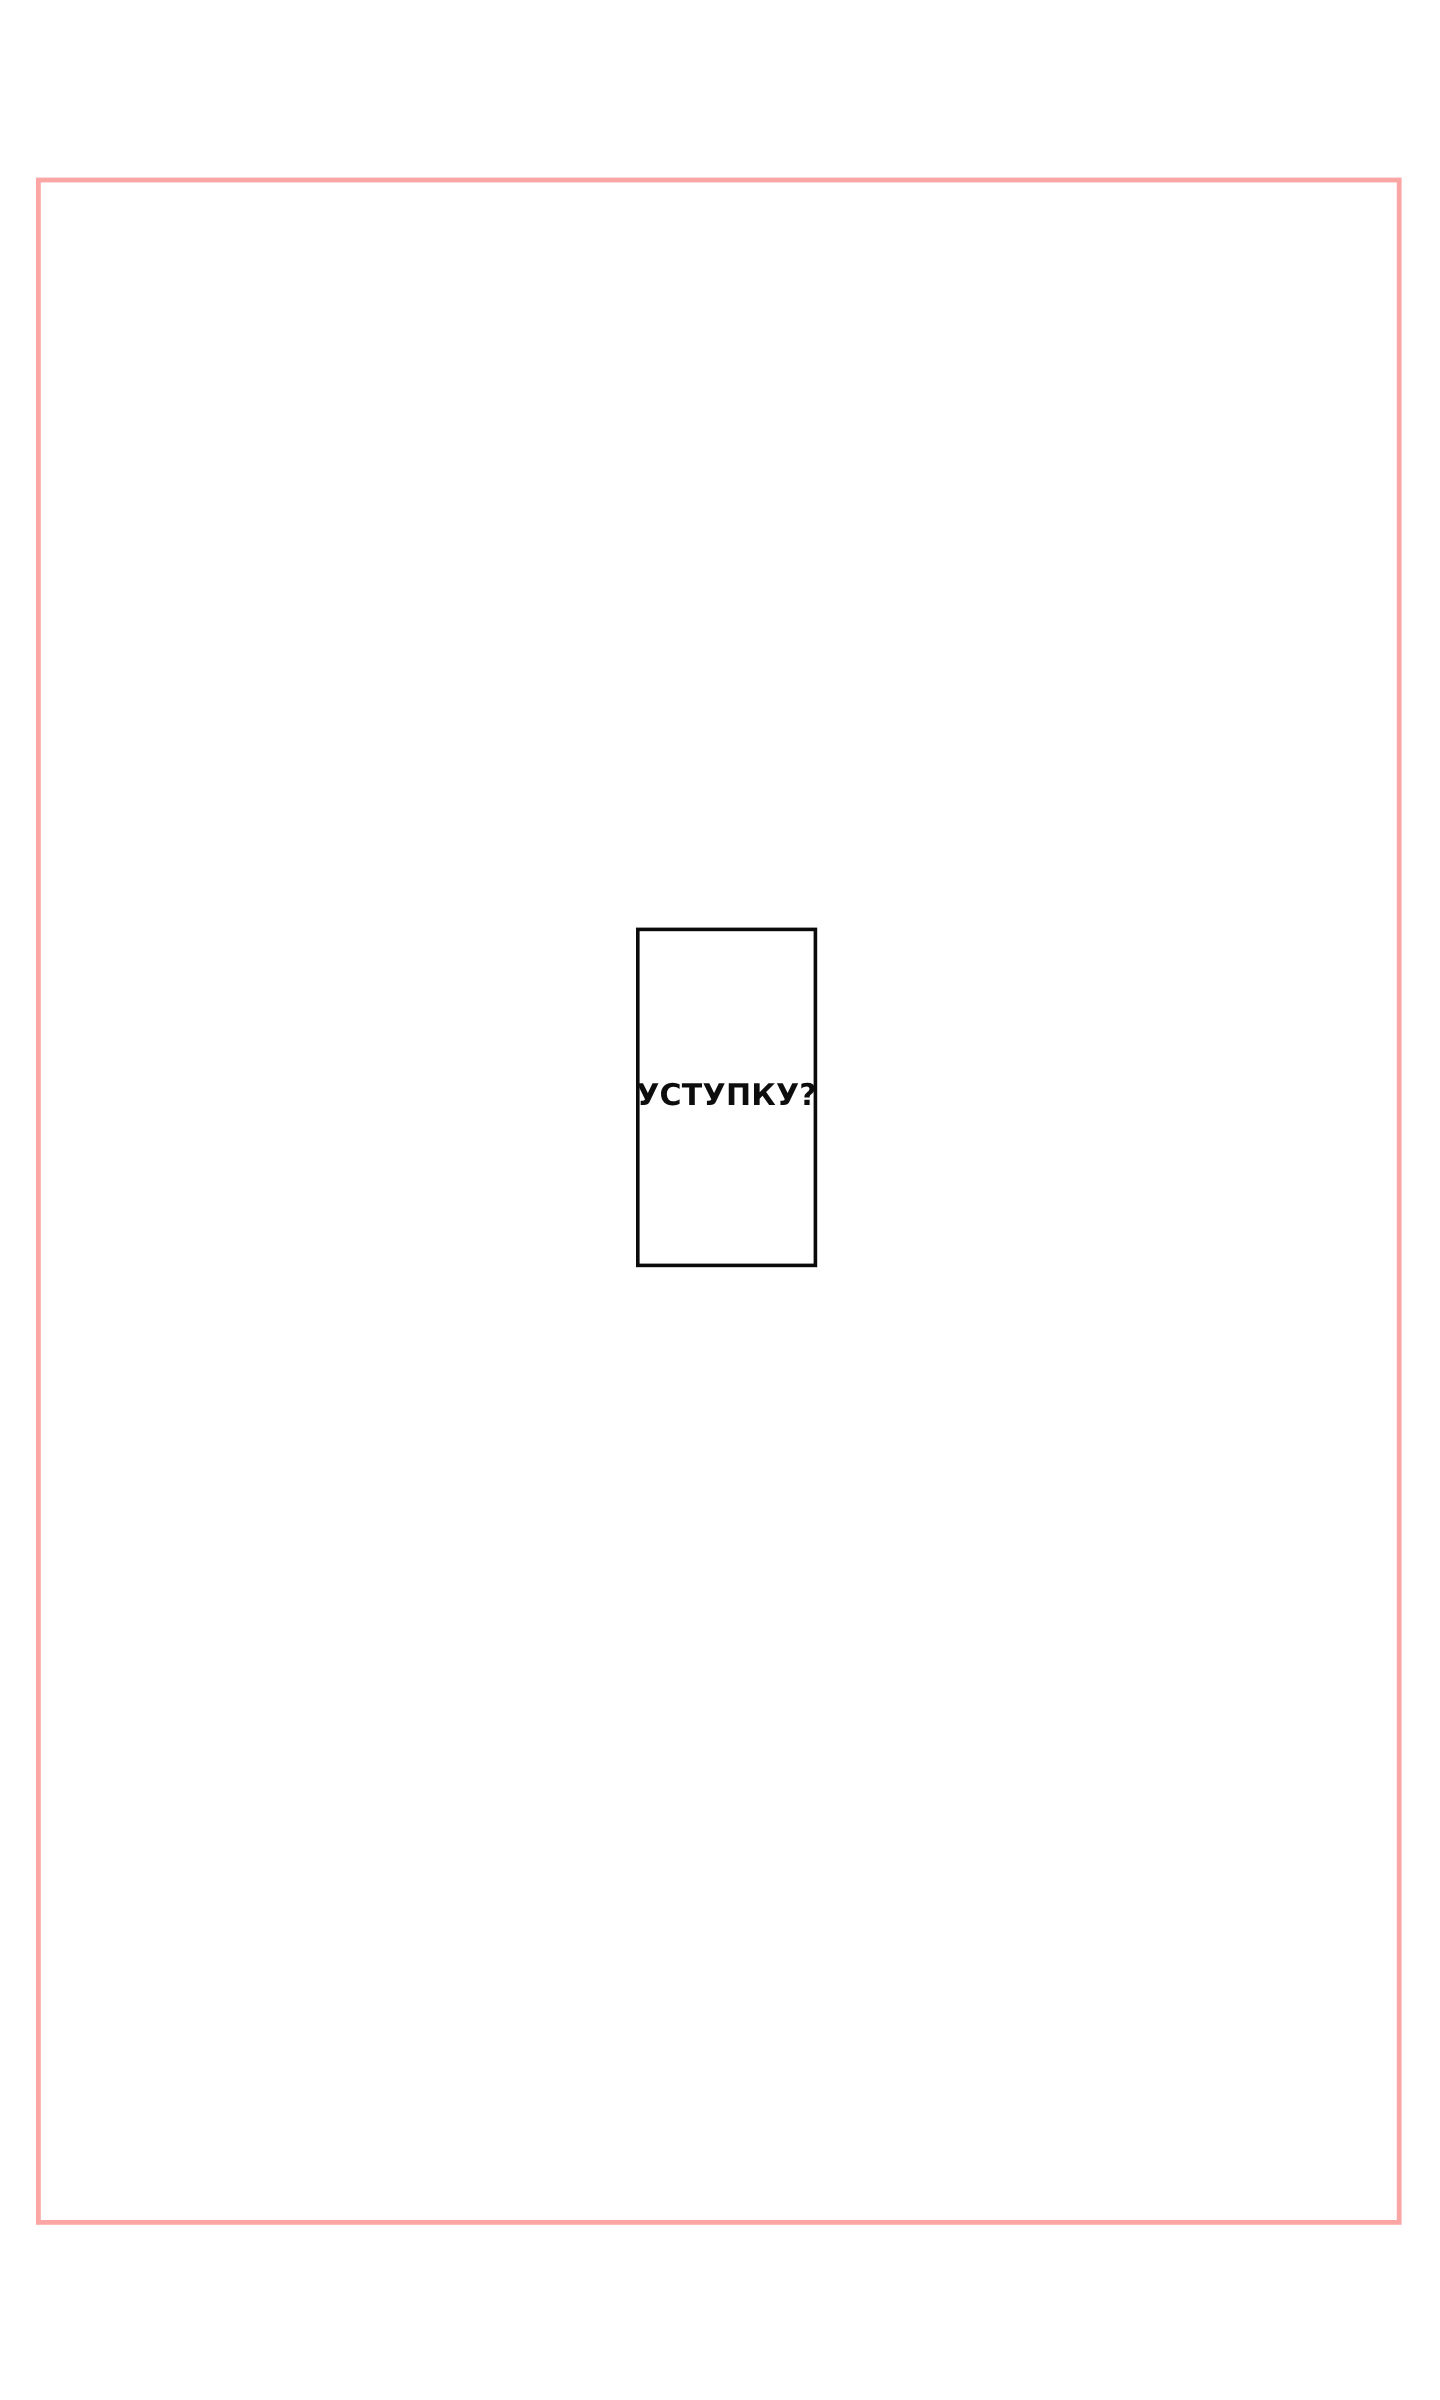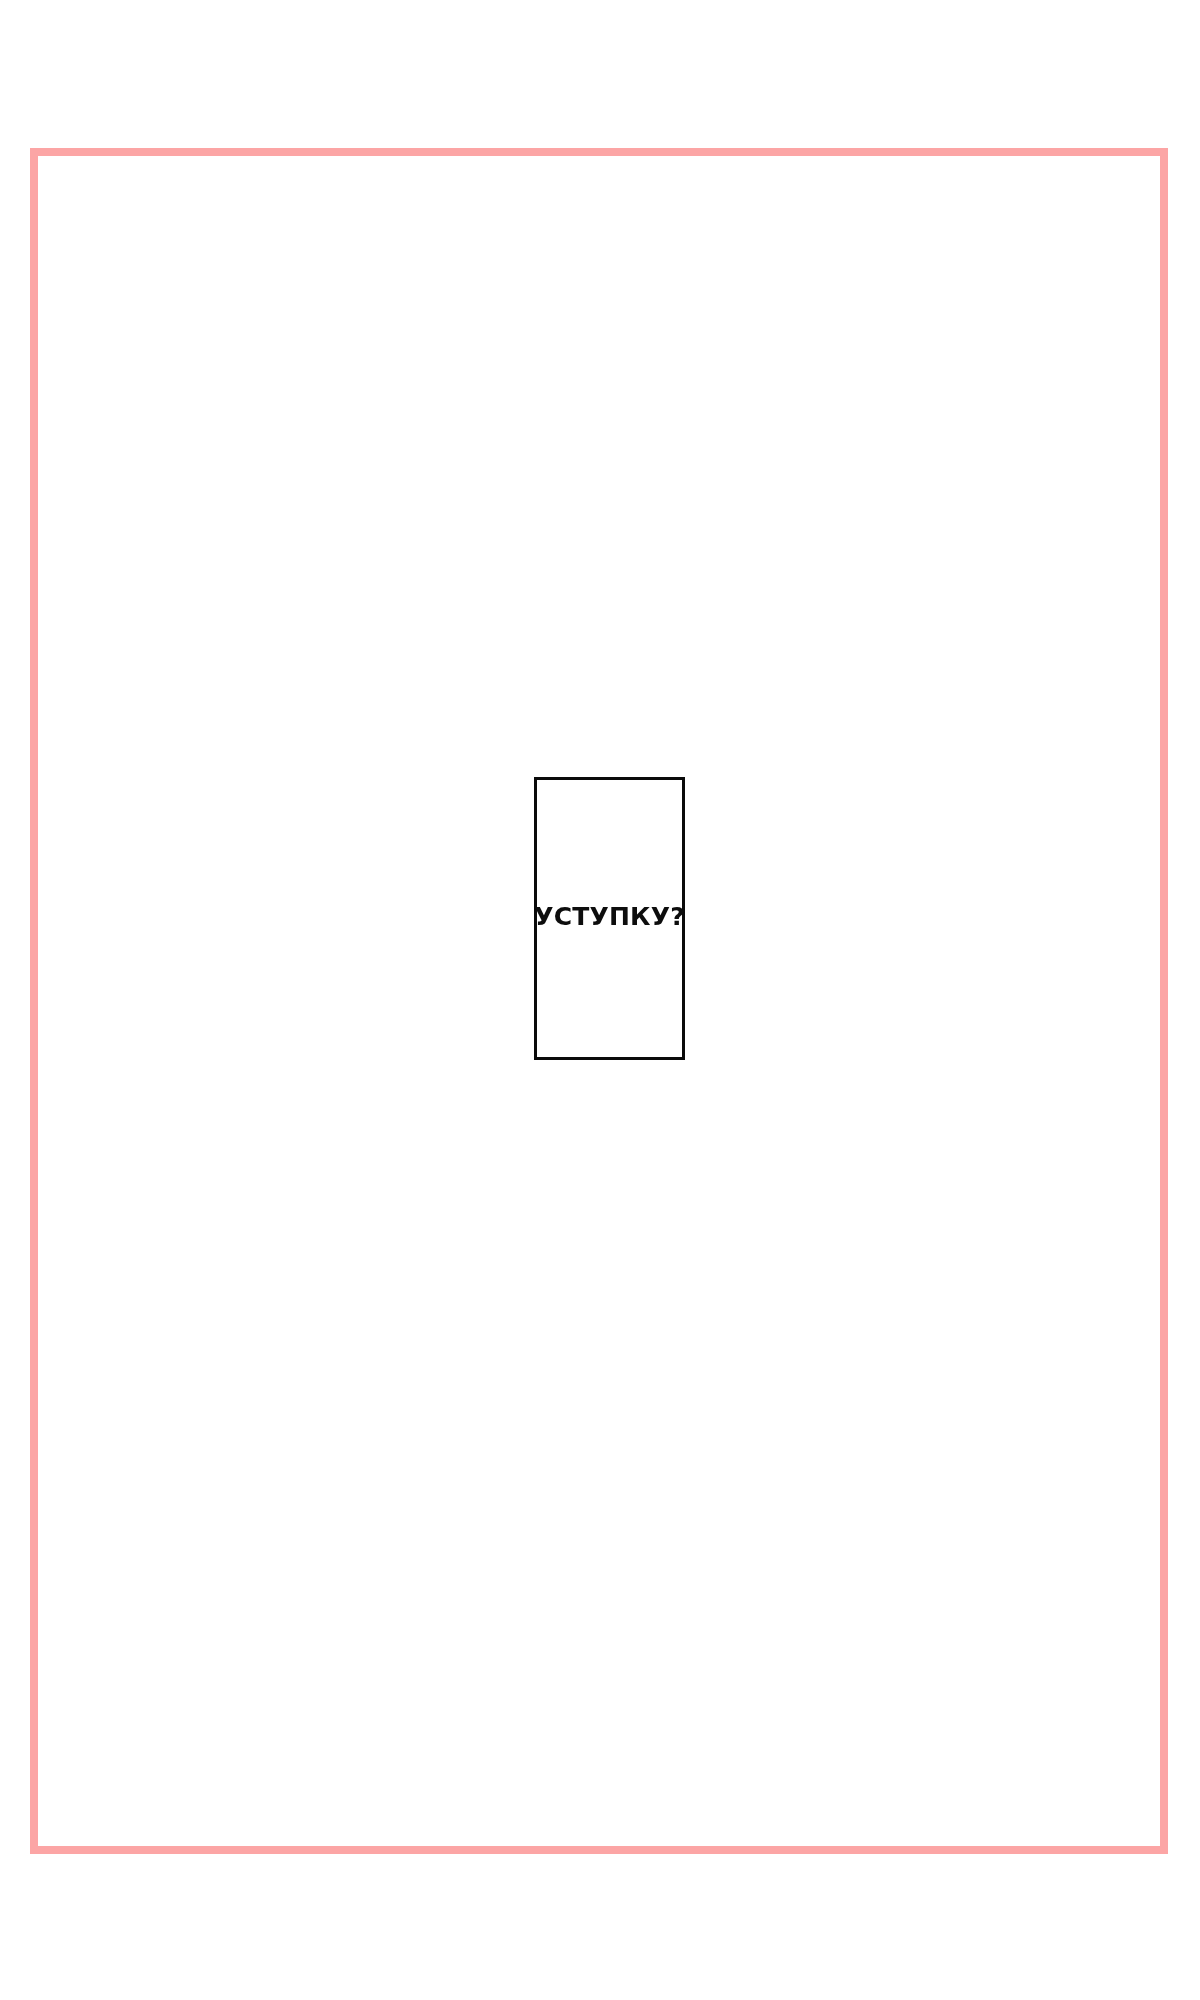--- a/index.html
+++ b/index.html
@@ -22,21 +22,21 @@
     height: 2000px;
     background: #ffffff;
   }
   .panel-frame {
     position: absolute;
     left: 30px;
     top: 148px;
     width: 1138px;
     height: 1706px;
     box-sizing: border-box;
-    border: 8px solid #fca5a5;
+    border: 4px solid #fca5a5;
     background: #ffffff;
   }
   .caption-box {
     position: absolute;
     left: 496px;  
     top: 621px;   
     width: 151px;
     height: 283px;
     box-sizing: border-box;
     border: 3px solid #0a0a0a;

